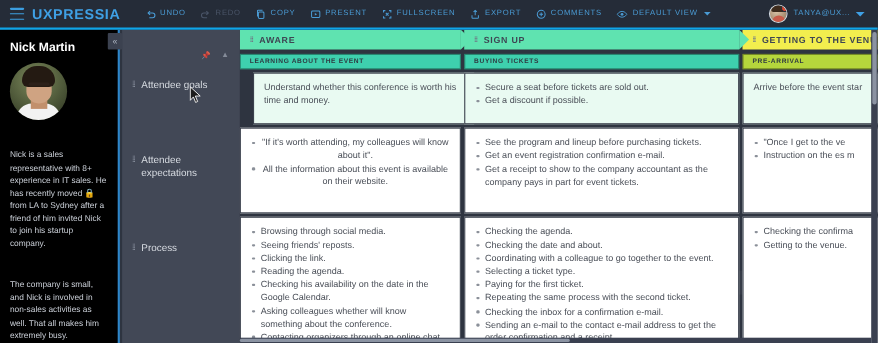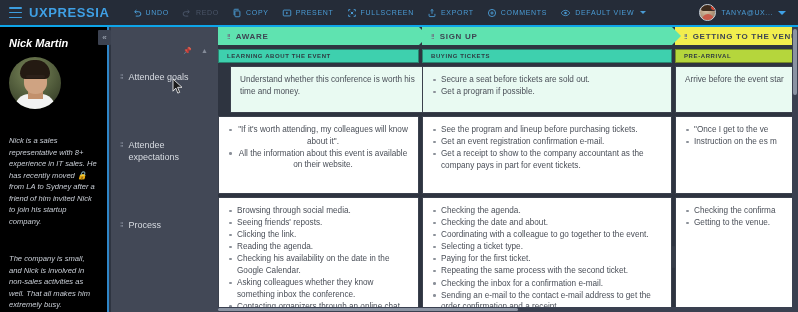--- a/index.html
+++ b/index.html
@@ -45,21 +45,20 @@
             background: #e0452f; border-radius: 50%; border: 1px solid #252c38; }
   .user-name { color: #4a9bd4; font-size: 7px; letter-spacing: .6px; }
   .user-caret { width: 0; height: 0; border-left: 4px solid transparent; border-right: 4px solid transparent;
             border-top: 4px solid #3fa0e5; }
 
   
   .persona {
     position: absolute; top: 27px; left: 0; width: 109px; height: 285px;
     background: #000000; padding: 10px 9px 0 9px; overflow: hidden;
     border-right: 2px solid #2f86c8;
-    font-style: italic;
   }
   .persona-name { color: #ffffff; font-size: 11px; font-weight: bold; margin-bottom: 8px; }
   .persona-photo { width: 52px; height: 52px; border-radius: 50%; overflow: hidden; position: relative;
         background: radial-gradient(circle at 45% 30%, #7d8a5c 0%, #4a5436 60%, #2b3020 100%); }
   .persona-photo .p-hair { position: absolute; top: 3px; left: 11px; width: 30px; height: 19px;
         background: #241a12; border-radius: 15px 15px 6px 6px; }
   .persona-photo .p-face { position: absolute; top: 12px; left: 15px; width: 23px; height: 25px;
         background: #cfa382; border-radius: 11px 11px 11px 11px; }
   .persona-photo .p-brow { position: absolute; top: 18px; left: 17px; width: 19px; height: 3px;
         background: #2c2019; border-radius: 2px; }
@@ -299,30 +298,30 @@
           </div>
         </div>
         <div class="cell" style="left: 0px; top: 170px; width: 201px; height: 150px;">
           <div class="cell-inner">
             <ul class="bullets">
               <li>Browsing through social media.</li>
               <li>Seeing friends' reposts.</li>
               <li>Clicking the link.</li>
               <li>Reading the agenda.</li>
               <li>Checking his availability on the date in the Google Calendar.</li>
-              <li>Asking colleagues whether they know something inbox the conference.</li>
+              <li>Asking colleagues whether will know something about the conference.</li>
               <li>Contacting organizers through an online chat to ask about a discount for startups.</li>
             </ul>
           </div>
         </div>
         <div class="cell tint-a" style="left: 204px; top: 39px; width: 250px; height: 47px;">
           <div class="cell-inner">
             <ul class="bullets">
               <li>Secure a seat before tickets are sold out.</li>
-              <li>Get a program if possible.</li>
+              <li>Get a discount if possible.</li>
             </ul>
           </div>
         </div>
         <div class="cell" style="left: 204px; top: 89px; width: 250px; height: 78px;">
           <div class="cell-inner">
             <ul class="bullets">
               <li>See the program and lineup before purchasing tickets.</li>
               <li>Get an event registration confirmation e-mail.</li>
               <li>Get a receipt to show to the company accountant as the company pays in part for event tickets.</li>
             </ul>

